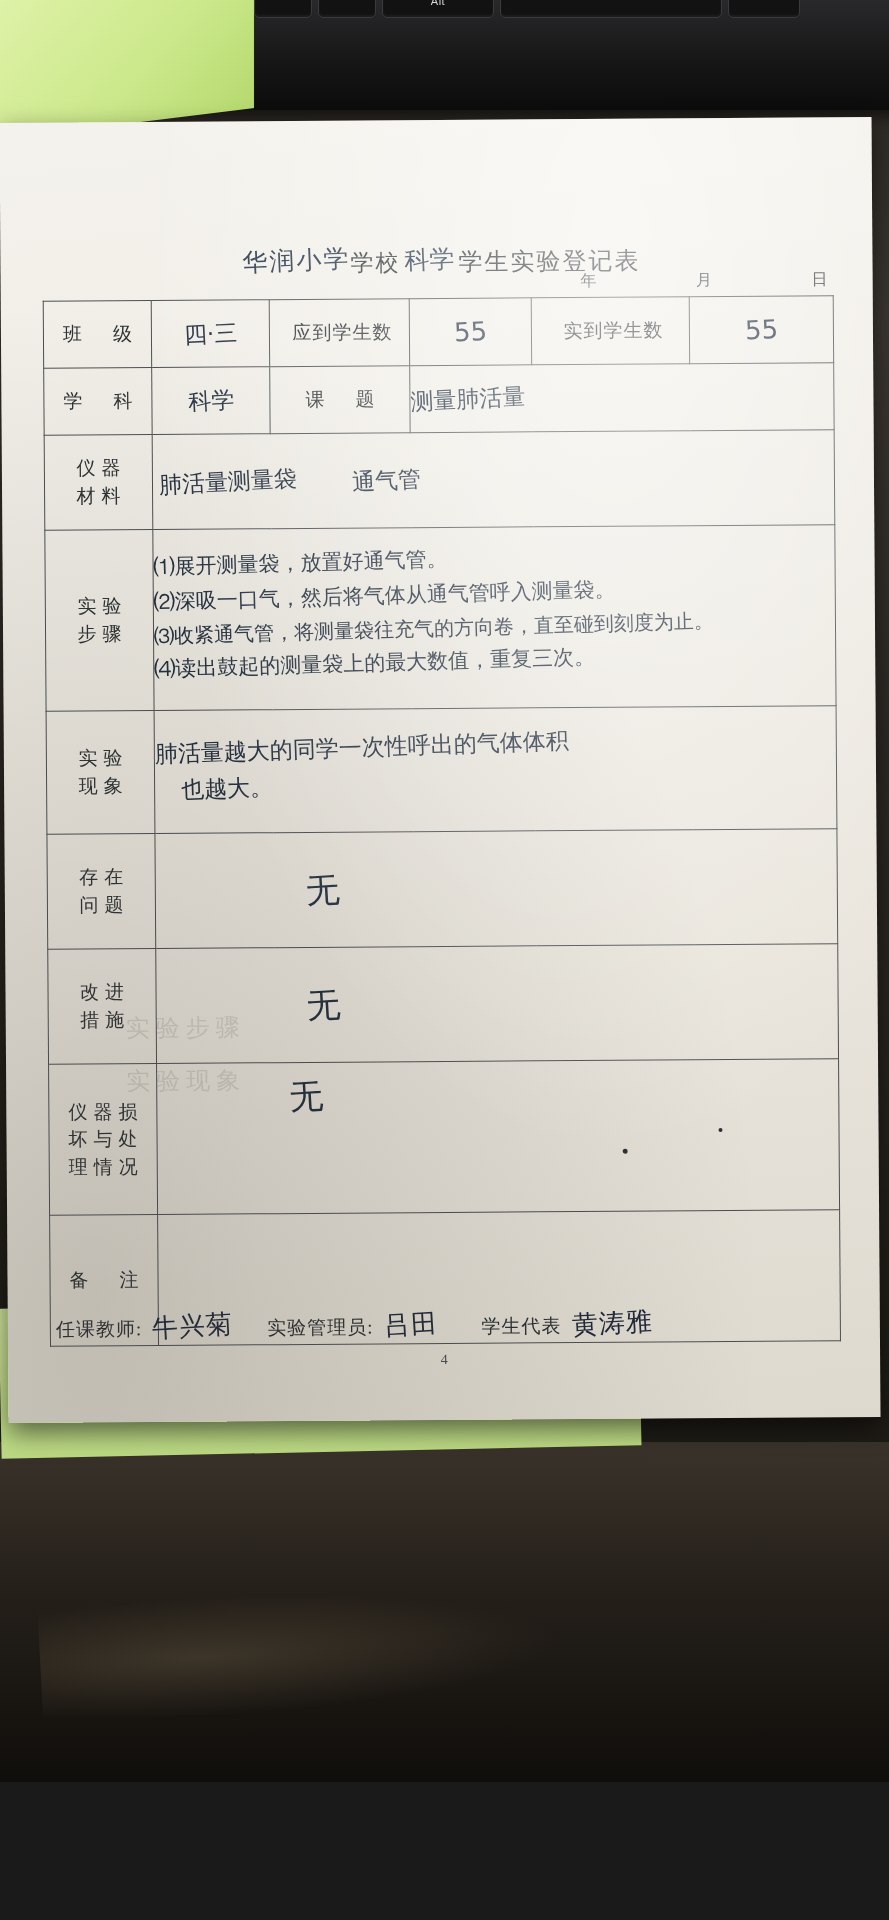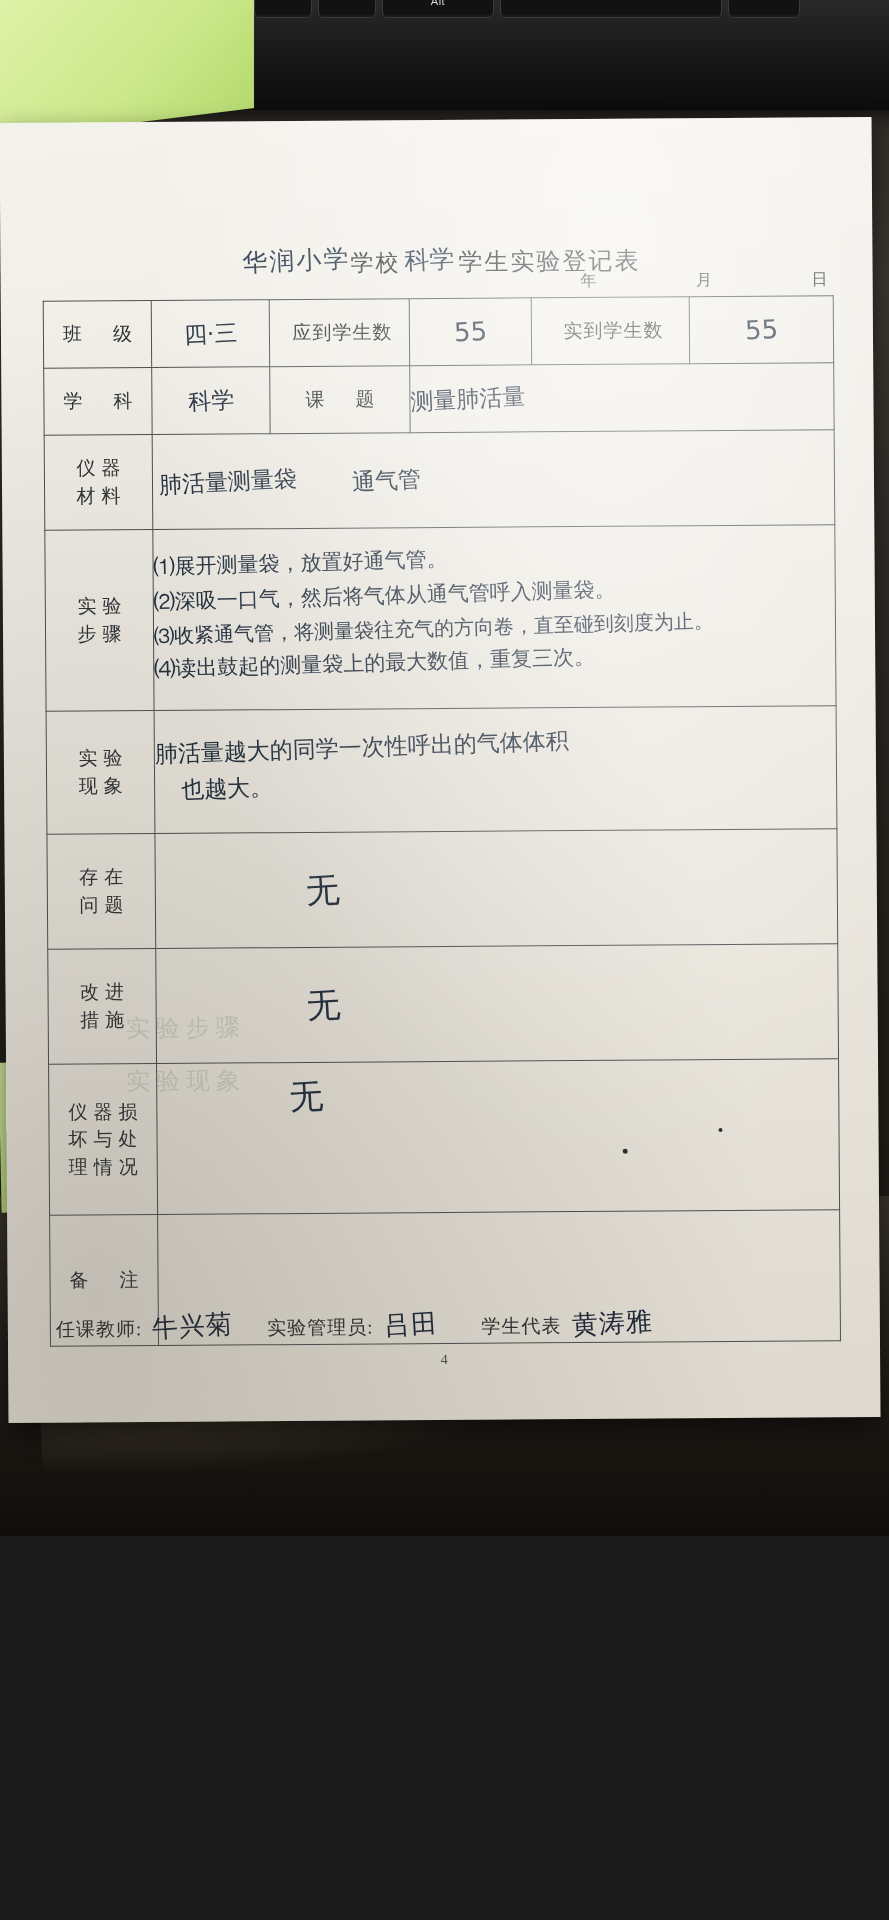--- a/index.html
+++ b/index.html
@@ -3,21 +3,21 @@
 <meta charset="utf-8">
 <style>
   html, body {
     margin: 0;
     padding: 0;
     background: #1a1a1a;
   }
   #page {
     position: relative;
     width: 889px;
-    height: 1536px;
+    height: 1782px;
     overflow: hidden;
     font-family: "Liberation Sans", sans-serif;
     background: #c4b5fd;
   }
 
   
   .bg-desk {
     position: absolute;
     inset: 0;
     background:

